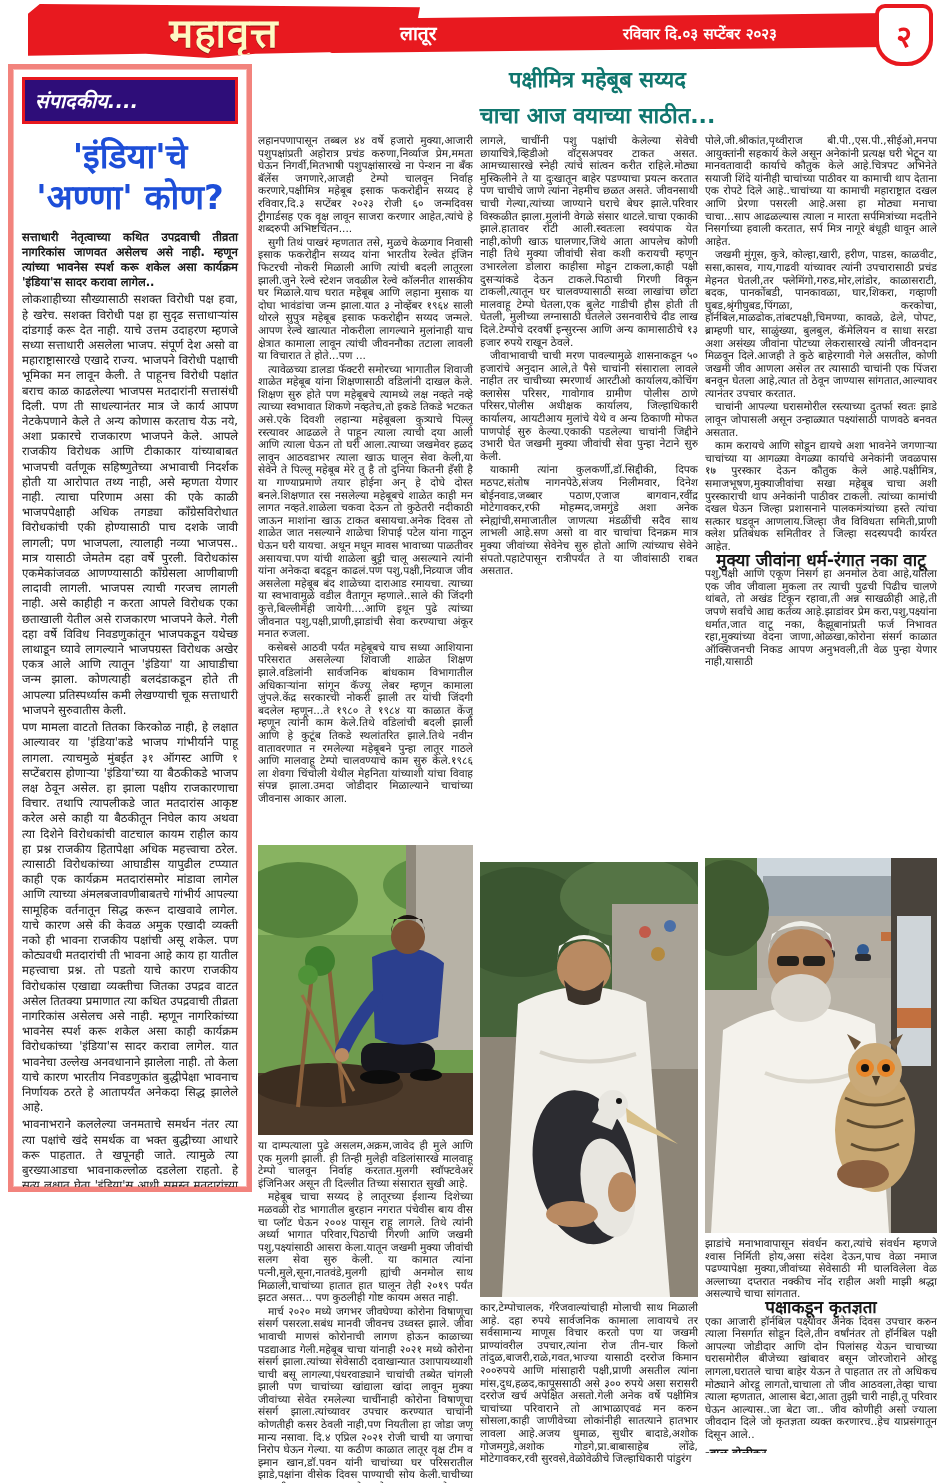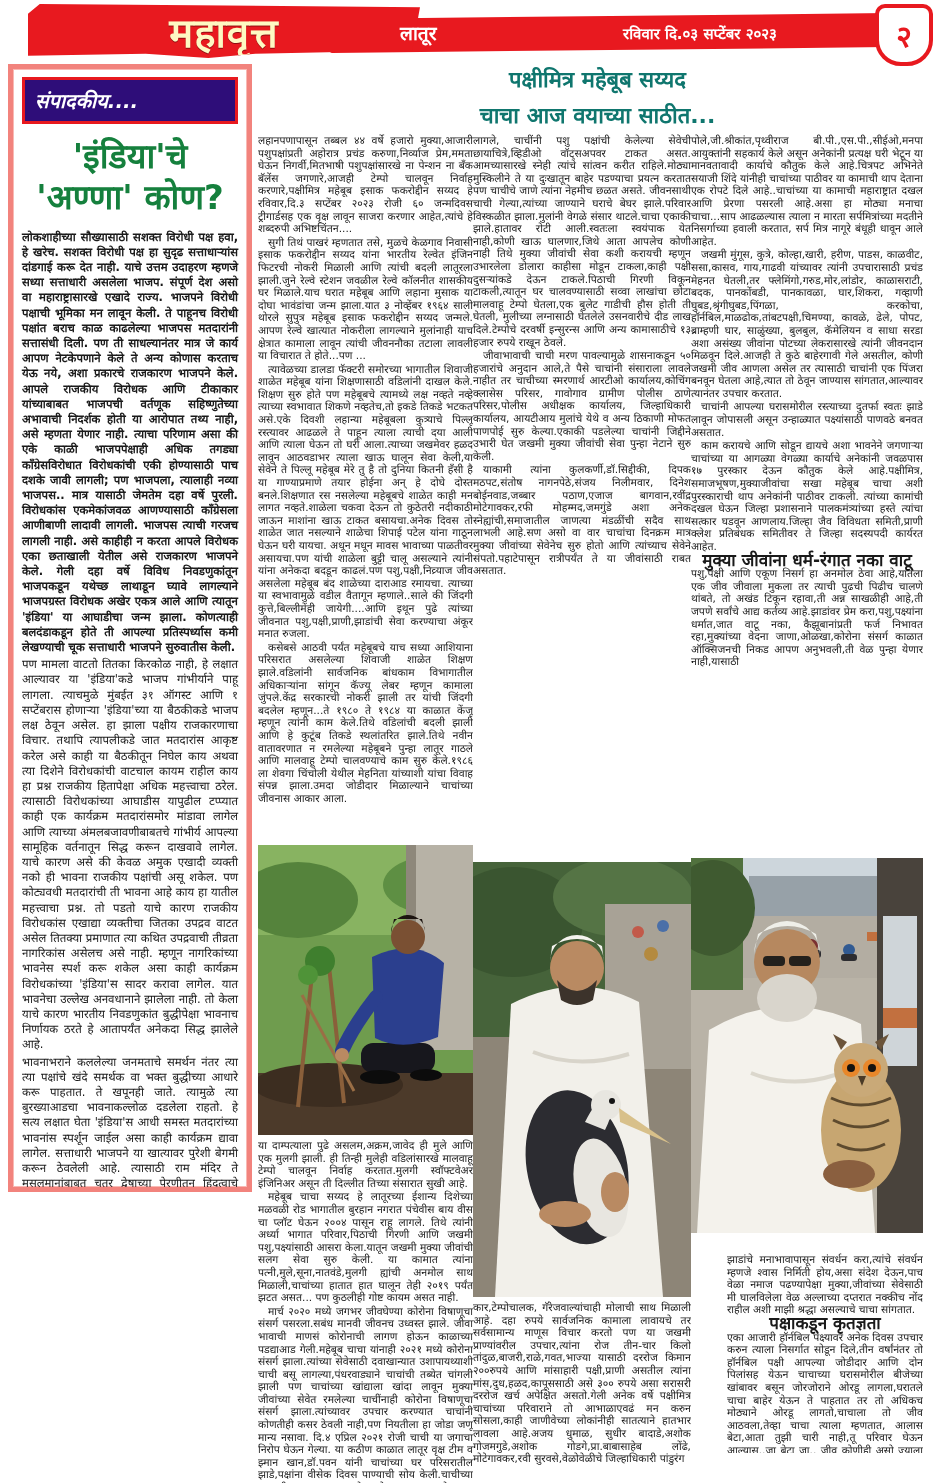--- a/index.html
+++ b/index.html
@@ -23,40 +23,40 @@
   .mh-badge{position:absolute;right:12px;top:4px;width:50px;height:54px;background:#fff;
             border:4px solid #e8191f;border-radius:10px 10px 26px 26px;display:flex;align-items:center;
             justify-content:center;color:#e8191f;font-size:30px;font-weight:bold;box-shadow:0 0 0 2px #fff inset;}
 
   
   .editorial{position:absolute;left:8px;top:64px;width:244px;height:1128px;border:5px solid #f2837d;
              box-shadow:0 0 0 1px #f9b9b4 inset;background:#fff;box-sizing:border-box;
              padding:8px 9px;overflow:hidden;}
   .ed-label{background:#2e0d79;border:3px solid #e8191f;color:#fff;font-weight:bold;font-size:20px;
             padding:7px 10px;margin-bottom:12px;font-style:italic;}
-  .ed-head{font-weight:bold;color:#15803d;font-size:34px;line-height:1.2;text-align:center;margin:6px 0 12px 0;}
+  .ed-head{font-weight:bold;color:#1d4ed8;font-size:34px;line-height:1.2;text-align:center;margin:6px 0 12px 0;}
   .ed-body p{font-size:11.5px;line-height:15.2px;text-align:justify;margin:0 0 2px 0;}
   .ed-body p:first-child{font-weight:bold;}
 
   
   .main{position:absolute;left:258px;top:62px;width:679px;height:1421px;}
   .art-head{height:72px;text-align:center;font-weight:bold;color:#0f766e;line-height:36px;font-size:22px;}
-  .cols{display:grid;grid-template-columns:215px 218px 232px;height:1349px;}
+  .cols{display:grid;grid-template-columns:215px 218px 232px;column-gap:7px;height:1349px;}
   .tx{font-size:10.6px;line-height:12.6px;text-align:justify;overflow:hidden;}
   .tx p{margin:0 0 1px 0;text-indent:10px;}
   .tx p.noindent{text-indent:0;}
   .subhead{font-weight:bold;text-align:center;font-size:17px;margin:2px 0;text-indent:0 !important;}
   .byline{font-weight:bold;font-size:11.5px;line-height:16px;text-align:left;margin-top:4px;}
 
   .photo{overflow:hidden;background:#dcd8cf;}
   .photo svg{display:block;width:100%;height:100%;}
 
   .h-c1-top{height:711px;} .h-c1-ph{height:290px;} .h-c1-bot{height:348px;padding-top:4px;box-sizing:border-box;}
   .h-c2-top{height:728px;} .h-c2-ph{height:435px;} .h-c2-bot{height:186px;padding-top:4px;box-sizing:border-box;}
-  .h-c3-top{height:724px;} .h-c3-ph{height:375px;} .h-c3-bot{height:220px;padding-top:20px;box-sizing:border-box;margin-left:36px;}
+  .h-c3-top{height:724px;} .h-c3-ph{height:375px;} .h-c3-bot{height:220px;padding-top:4px;box-sizing:border-box;}
 </style>
 </head>
 <body>
 
 <div class="page">
 
   <header class="masthead">
     <div class="mh-strip"></div>
     <div class="mh-titlebox">
       <span class="mh-title">महावृत्त</span>
@@ -66,20 +66,21 @@
     <div class="mh-badge">२</div>
   </header>
 
   <aside class="editorial">
     <div class="ed-label">संपादकीय....</div>
     <div class="ed-head">
       <span>'इंडिया'चे</span><br>
       <span>'अण्णा' कोण?</span>
     </div>
     <div class="ed-body">
+      <p>सत्ताधारी नेतृत्वाच्या कथित उपद्रवाची तीव्रता नागरिकांस जाणवत असेलच असे नाही. म्हणून त्यांच्या भावनेस स्पर्श करू शकेल असा कार्यक्रम 'इंडिया'स सादर करावा लागेल..</p>
       <p>लोकशाहीच्या सौख्यासाठी सशक्त विरोधी पक्ष हवा, हे खरेच. सशक्त विरोधी पक्ष हा सुदृढ सत्ताधाऱ्यांस दांडगाई करू देत नाही. याचे उत्तम उदाहरण म्हणजे सध्या सत्ताधारी असलेला भाजप. संपूर्ण देश असो वा महाराष्ट्रासारखे एखादे राज्य. भाजपने विरोधी पक्षाची भूमिका मन लावून केली. ते पाहूनच विरोधी पक्षांत बराच काळ काढलेल्या भाजपस मतदारांनी सत्तासंधी दिली. पण ती साधल्यानंतर मात्र जे कार्य आपण नेटकेपणाने केले ते अन्य कोणास करताच येऊ नये, अशा प्रकारचे राजकारण भाजपने केले. आपले राजकीय विरोधक आणि टीकाकार यांच्याबाबत भाजपची वर्तणूक सहिष्णुतेच्या अभावाची निदर्शक होती या आरोपात तथ्य नाही, असे म्हणता येणार नाही. त्याचा परिणाम असा की एके काळी भाजपपेक्षाही अधिक तगड्या काँग्रेसविरोधात विरोधकांची एकी होण्यासाठी पाच दशके जावी लागली; पण भाजपला, त्यालाही नव्या भाजपस.. मात्र यासाठी जेमतेम दहा वर्षे पुरली. विरोधकांस एकमेकांजवळ आणण्यासाठी काँग्रेसला आणीबाणी लादावी लागली. भाजपस त्याची गरजच लागली नाही. असे काहीही न करता आपले विरोधक एका छताखाली येतील असे राजकारण भाजपने केले. गेली दहा वर्षे विविध निवडणुकांतून भाजपकडून यथेच्छ लाथाडून घ्यावे लागल्याने भाजपग्रस्त विरोधक अखेर एकत्र आले आणि त्यातून 'इंडिया' या आघाडीचा जन्म झाला. कोणत्याही बलदंडाकडून होते ती आपल्या प्रतिस्पर्ध्यास कमी लेखण्याची चूक सत्ताधारी भाजपने सुरुवातीस केली.</p>
       <p>पण मामला वाटतो तितका किरकोळ नाही, हे लक्षात आल्यावर या 'इंडिया'कडे भाजप गांभीर्याने पाहू लागला. त्याचमुळे मुंबईत ३१ ऑगस्ट आणि १ सप्टेंबरास होणाऱ्या 'इंडिया'च्या या बैठकीकडे भाजप लक्ष ठेवून असेल. हा झाला पक्षीय राजकारणाचा विचार. तथापि त्यापलीकडे जात मतदारांस आकृष्ट करेल असे काही या बैठकीतून निघेल काय अथवा त्या दिशेने विरोधकांची वाटचाल कायम राहील काय हा प्रश्न राजकीय हितापेक्षा अधिक महत्त्वाचा ठरेल. त्यासाठी विरोधकांच्या आघाडीस यापुढील टप्प्यात काही एक कार्यक्रम मतदारांसमोर मांडावा लागेल आणि त्याच्या अंमलबजावणीबाबतचे गांभीर्य आपल्या सामूहिक वर्तनातून सिद्ध करून दाखवावे लागेल. याचे कारण असे की केवळ अमुक एखादी व्यक्ती नको ही भावना राजकीय पक्षांची असू शकेल. पण कोट्यवधी मतदारांची ती भावना आहे काय हा यातील महत्त्वाचा प्रश्न. तो पडतो याचे कारण राजकीय विरोधकांस एखाद्या व्यक्तीचा जितका उपद्रव वाटत असेल तितक्या प्रमाणात त्या कथित उपद्रवाची तीव्रता नागरिकांस असेलच असे नाही. म्हणून नागरिकांच्या भावनेस स्पर्श करू शकेल असा काही कार्यक्रम विरोधकांच्या 'इंडिया'स सादर करावा लागेल. यात भावनेचा उल्लेख अनवधानाने झालेला नाही. तो केला याचे कारण भारतीय निवडणुकांत बुद्धीपेक्षा भावनाच निर्णायक ठरते हे आतापर्यंत अनेकदा सिद्ध झालेले आहे.</p>
       <p>भावनाभराने कललेल्या जनमताचे समर्थन नंतर त्या त्या पक्षांचे खंदे समर्थक वा भक्त बुद्धीच्या आधारे करू पाहतात. ते खपूनही जाते. त्यामुळे त्या बुरख्याआडचा भावनाकल्लोळ दडलेला राहतो. हे सत्य लक्षात घेता 'इंडिया'स आधी समस्त मतदारांच्या भावनांस स्पर्शून जाईल असा काही कार्यक्रम द्यावा लागेल. सत्ताधारी भाजपने या खात्यावर पुरेशी बेगमी करून ठेवलेली आहे. त्यासाठी राम मंदिर ते मुसलमानांबाबत चतुर द्वेषाच्या पेरणीतून हिंदूत्वाचे एकगठ्ठीकरण असे अनेक पर्याय सत्ताधाऱ्यांस आहेत. म्हणून विरोधकांसमोरचे आव्हान अधिक खडतर आहे. वाढती बेरोजगारी, कमालीची दरवाढ, काही उद्योगपतींचे नशीब फळफळणे इत्यादी मुद्दे विरोधकांस अशा पद्धतीने सादर करावे लागतील की ज्यामुळे त्याचा संबंध आपल्या जगण्यातील हलाखीशी आहे असे सामान्यांस वाटेल. या संदर्भात २०१२ पासून भाजपने तत्कालीन सरकारातील कथित आर्थिक घोटाळ्यांचे नाते नागरिकांस तेव्हा भेडसावणाऱ्या महागाईशी कसे जोडले याचे अध्ययन 'इंडिया'च्या नेत्यांनी जरूर एकदा करावे. वास्तविक भाजपस यातील भ्रष्टाचाऱ्यांचे ना काही देणे होते ना महागाईशी काही घेणे. म्हणजे कथित दूरसंचार घोटाळ्यातील आरोपी आणि त्यांचा द्रमुक पक्ष यांनी आपल्याशी हातमिळवणी करावी यासाठी भाजपच्याच कोणी चेन्नईत चरणधूळ झाडली हे सर्व जाणतात. तसेच त्या वेळी ४०० रुपयांवर गेलेल्या गॅस सिलिंडरच्या सध्या १४०० रुपयांच्या किमतीतून २०० रु. कमी करून औदार्याचा आव कसा आणता येतो हेही सर्व पाहतात.</p>
 
     </div>
   </aside>
 
   <main class="main">
     <div class="art-head">
       <span>पक्षीमित्र महेबूब सय्यद</span><br>

